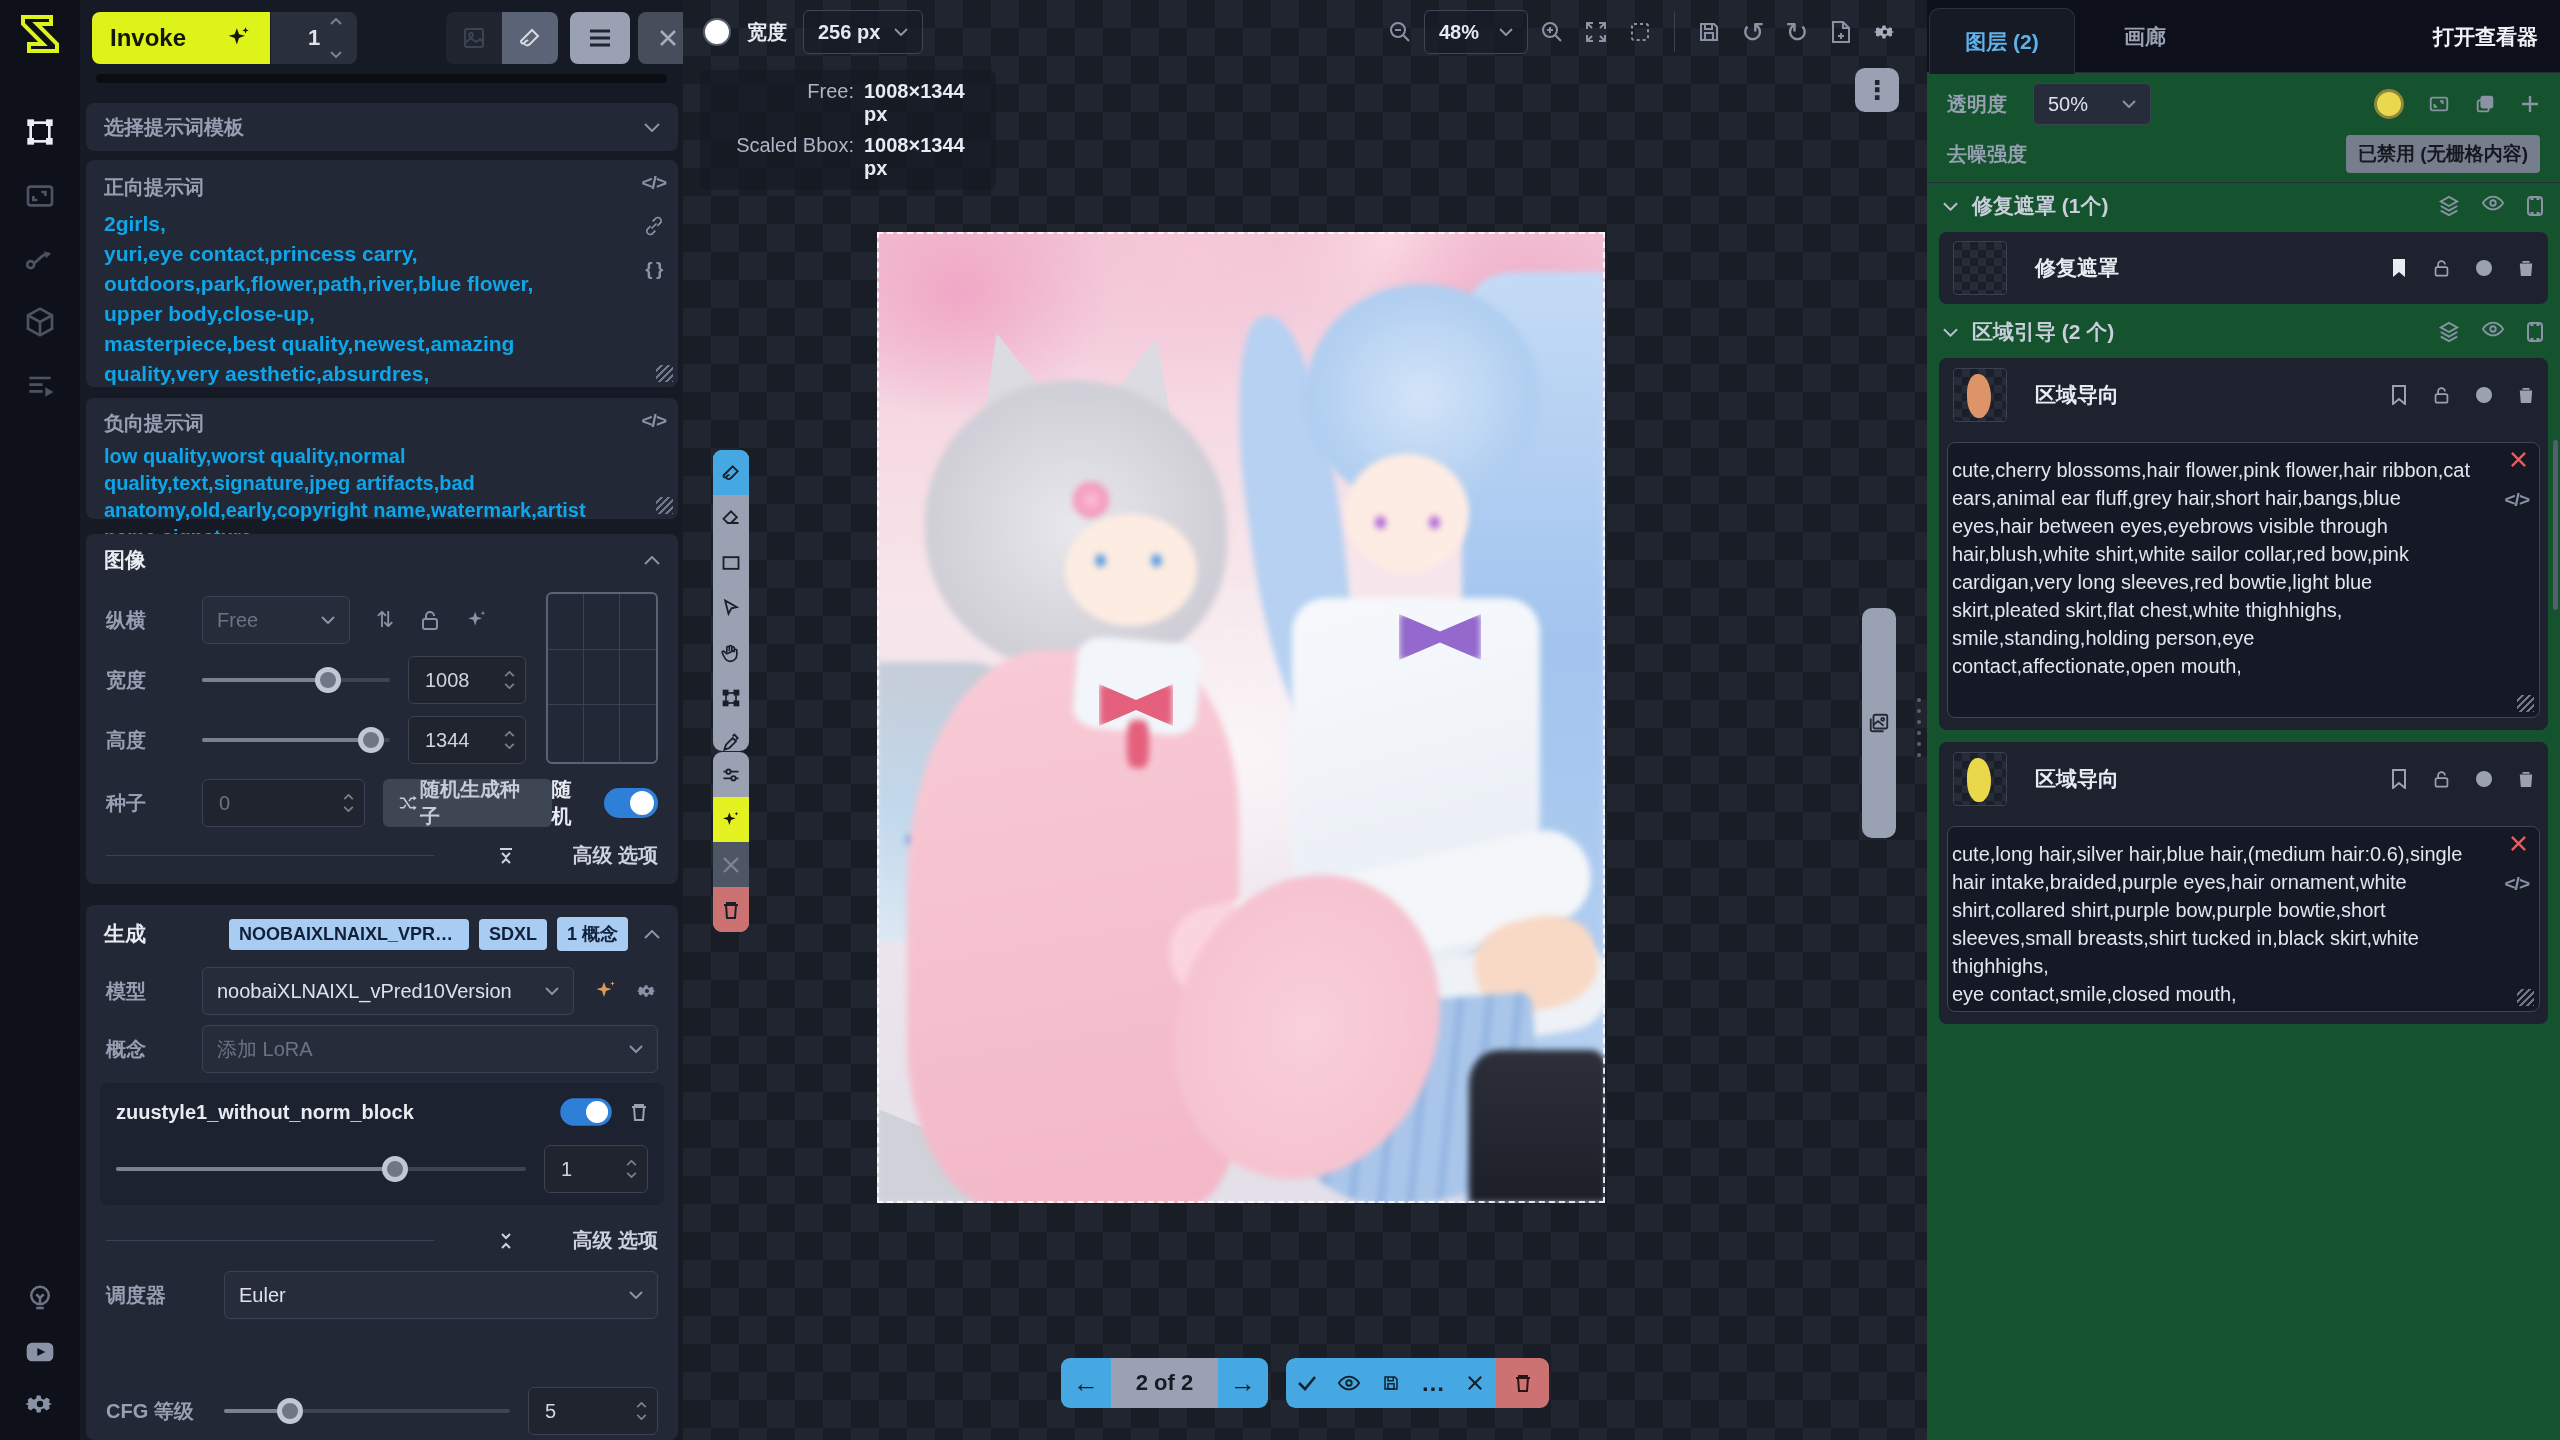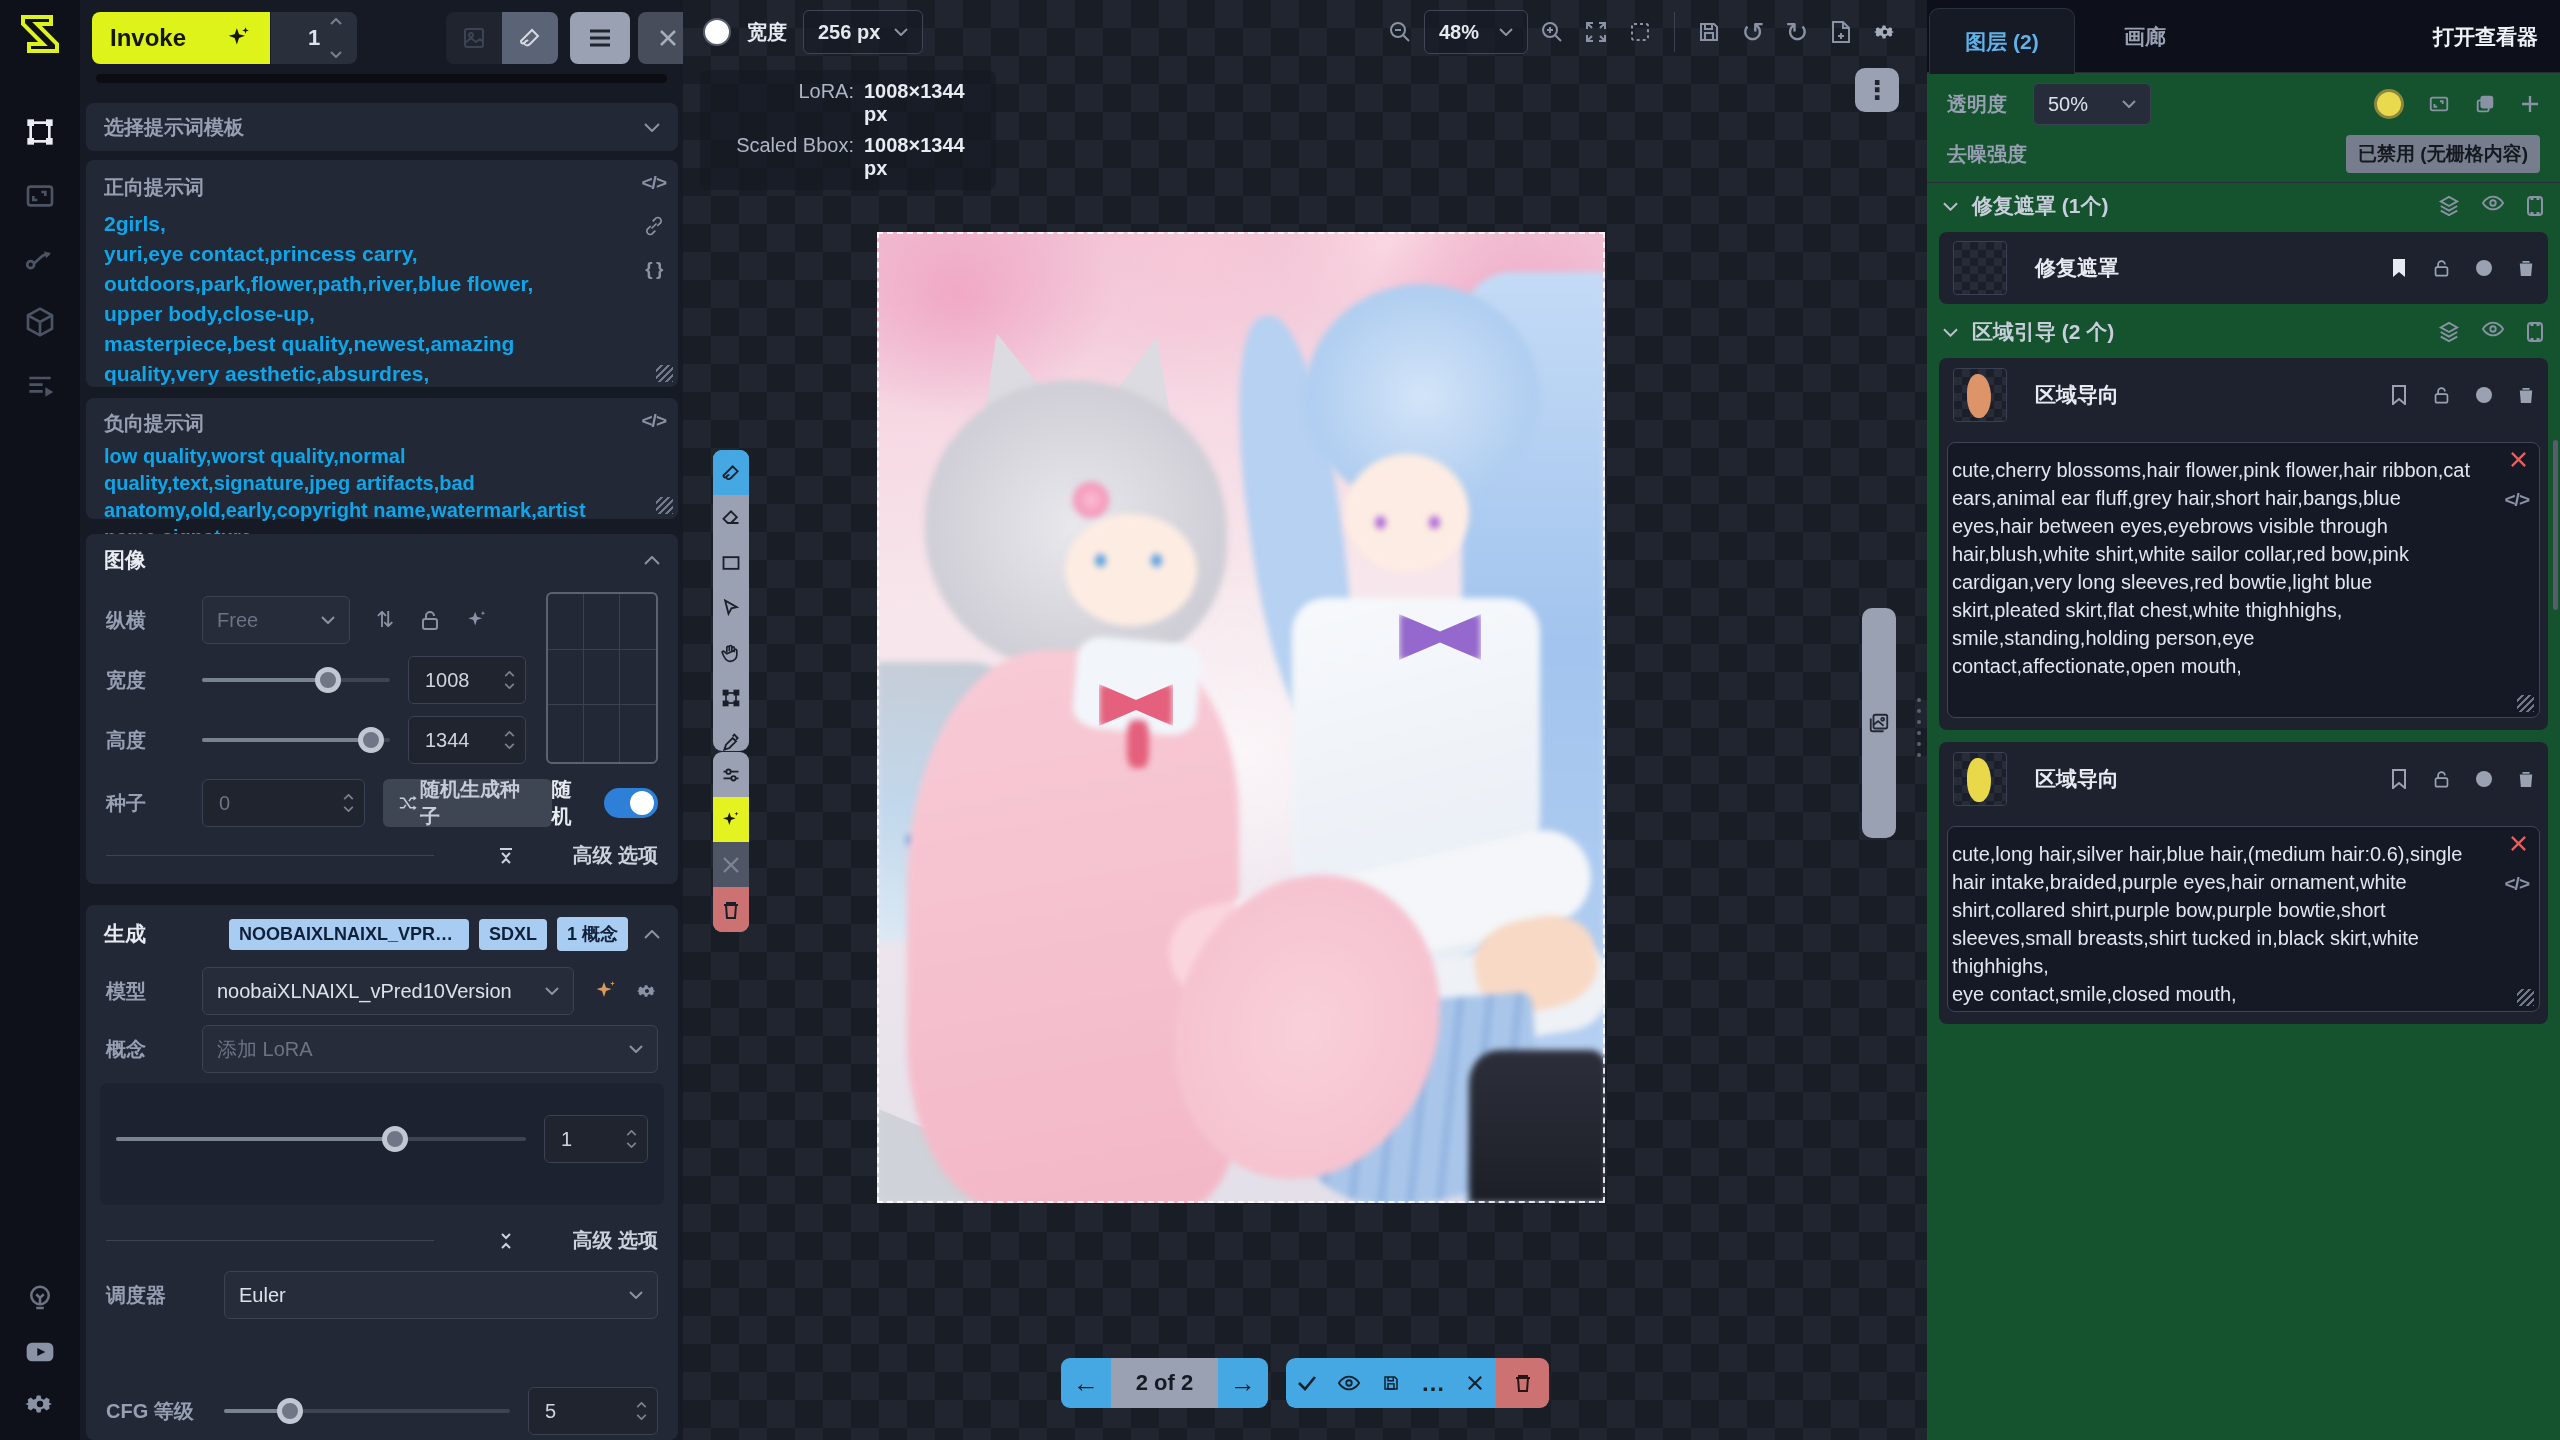--- a/index.html
+++ b/index.html
@@ -400,20 +400,27 @@
     <div class="frow" style="top:120px">
       <span class="flabel">概念</span>
       <div class="select" style="flex:1">
         <span class="ph">添加 LoRA</span>
         <svg width="14" height="8" viewBox="0 0 14 8">
             <path d="M1 1l6 6 6-6" stroke="#8a93a5" stroke-width="2" fill="none"></path>
           </svg>
       </div>
     </div>
     <div class="abs" style="left:14px;right:14px;top:178px;height:122px;background:#1d2230;border-radius:8px;padding:14px 16px">
+      <div class="flex">
+        <span style="font-size:20px;font-weight:bold;color:#e8ebf1">zuustyle1_without_norm_block</span>
+        <div class="toggle" style="margin-left:auto;transform:scale(.92)"></div>
+        <svg style="margin-left:16px" width="18" height="20" viewBox="0 0 18 20" fill="none" stroke="#9aa2b2" stroke-width="2">
+            <path d="M2 5h14M5 5V3h8v2M4 5l1 13h8l1-13"></path>
+          </svg>
+      </div>
       <div class="flex" style="margin-top:18px">
         <div class="slider" style="margin-right:18px">
           <div class="slider-track"></div>
             <div class="slider-fill" style="width:68%"></div>
             <div class="slider-knob" style="left:68%"></div>
         </div>
         <div class="numbox" style="width:104px;flex:none">
           <span>1</span>
           <span class="steppers">
               <svg width="11" height="6" viewBox="0 0 12 7">
@@ -524,21 +531,21 @@
     </div>
     <div class="ct-icon">
       <svg width="24" height="24" viewBox="0 0 24 24" fill="#a6adbc">
           <path d="M12 8a4 4 0 100 8 4 4 0 000-8zm9 4l-2.2-1 .4-2.4-2.4-1.4-1.8 1.6L13 8l-.6-2.4h-2.8L9 8l-2 .8-1.8-1.6-2.4 1.4.4 2.4L1 12l2.2 1-.4 2.4 2.4 1.4L7 15.2l2 .8.6 2.4h2.8L13 16l2-.8 1.8 1.6 2.4-1.4-.4-2.4z"></path>
           <circle cx="12" cy="12" r="2.2" fill="#191d26"></circle>
         </svg>
     </div>
   </div>
 
   <div class="bbox-info">
-    <span class="k">LoRA:</span>
+    <span class="k">Free:</span>
     <span class="v">1008×1344 px</span>
     <span class="k">Scaled Bbox:</span>
     <span class="v">1008×1344 px</span>
   </div>
 
   <div class="menu-dots">⋮</div>
 
   <div class="palette" style="top:450px;height:301px">
     <div class="pal-btn" style="background:#45a8e2">
       <svg width="20" height="20" viewBox="0 0 24 24" fill="none" stroke="currentColor" stroke-width="2.2">

